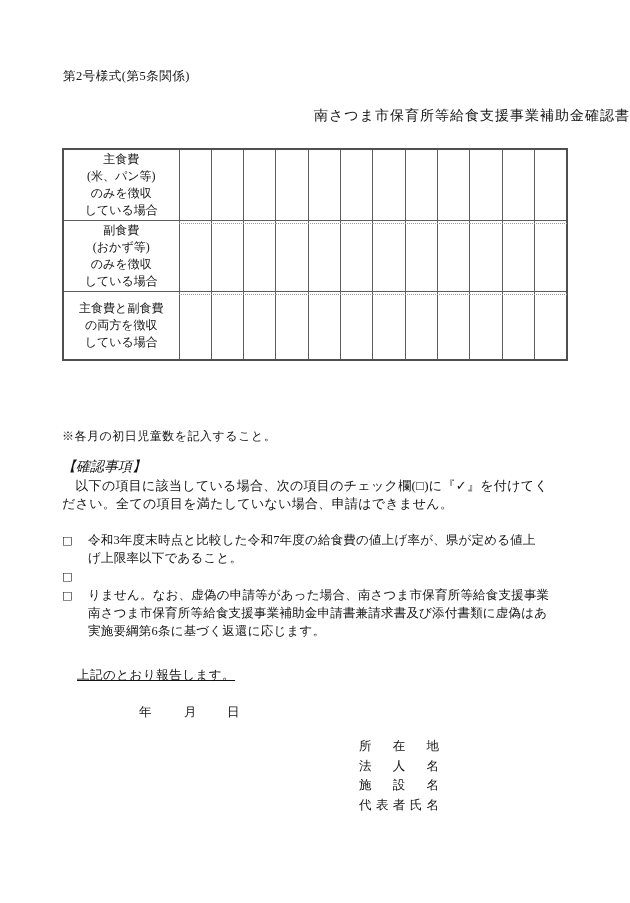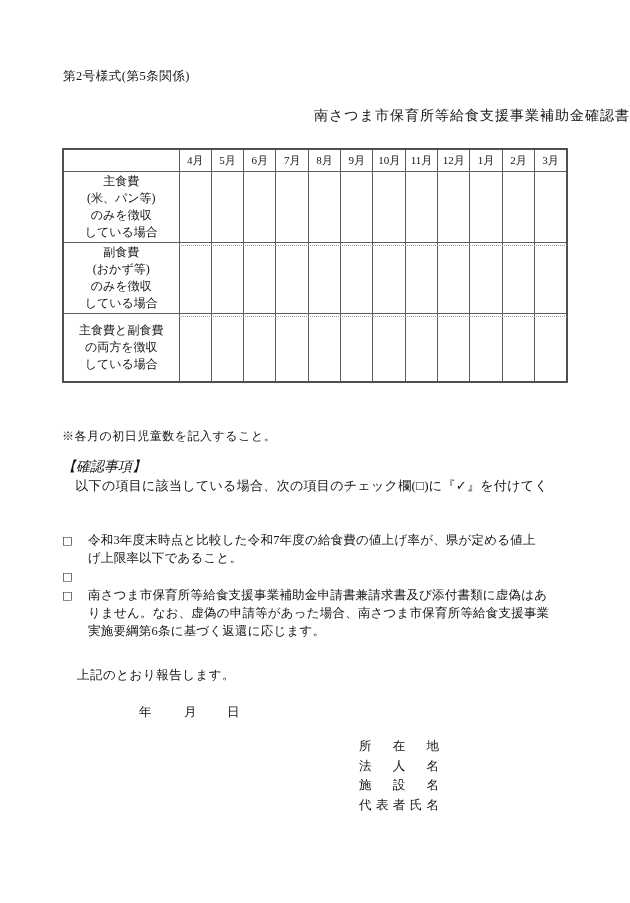--- a/index.html
+++ b/index.html
@@ -67,21 +67,21 @@
     flex: 0 0 26px;
     font-size: 12.5px;
     line-height: 18px;
     font-family: "DejaVu Sans", sans-serif;
     font-size: 11px;
     padding-top: 1px;
   }
   .check-lines { font-size: 12.5px; line-height: 18px; letter-spacing: 0.2px; }
 
   
-  .report-line { left: 77px; top: 667px; font-size: 12.5px; letter-spacing: 0.5px; }
+  .report-line { left: 77px; top: 667px; font-size: 12.5px; letter-spacing: 0.5px; text-decoration: underline; }
   .date-line { left: 0; top: 704px; width: 630px; height: 18px; font-size: 12.5px; }
   .date-line .y { position: absolute; left: 139px; }
   .date-line .m { position: absolute; left: 184px; }
   .date-line .d { position: absolute; left: 227px; }
 
   .signature-block { left: 313px; top: 738px; font-size: 12.5px; }
   .sig-row { height: 19.5px; margin-left: 46px; }
   .sig-label {
     display: inline-block;
     width: 80px;
@@ -106,35 +106,20 @@
       <col>
       <col>
       <col>
       <col>
       <col>
       <col>
       <col>
       <col>
   </colgroup>
   <tbody>
-      <tr>
-    <th></th>
-    <th>4月</th>
-    <th>5月</th>
-    <th>6月</th>
-    <th>7月</th>
-    <th>8月</th>
-    <th>9月</th>
-    <th>10月</th>
-    <th>11月</th>
-    <th>12月</th>
-    <th>1月</th>
-    <th>2月</th>
-    <th>3月</th>
-  </tr>
   <tr class="r-main">
     <td class="label-cell">
       <div>主食費</div>
       <div>(米、パン等)</div>
       <div>のみを徴収</div>
       <div>している場合</div>
     </td>
     <td class="m"></td>
         <td class="m"></td>
         <td class="m"></td>
@@ -188,38 +173,39 @@
         <td class="m"></td>
   </tr>
 </tbody>
   </table>
 
 <div class="abs table-note">※各月の初日児童数を記入すること。</div>
 
 <div class="abs confirm-heading">【確認事項】</div>
 <div class="abs confirm-intro">
   <div>　以下の項目に該当している場合、次の項目のチェック欄(□)に『✓』を付けてく</div>
+  <div>ださい。全ての項目を満たしていない場合、申請はできません。</div>
 </div>
 
 <div class="abs checklist">
   <div class="check-item">
     <div class="check-box-glyph">□</div>
     <div class="check-lines">
       <div>令和3年度末時点と比較した令和7年度の給食費の値上げ率が、県が定める値上</div>
       <div>げ上限率以下であること。</div>
     </div>
   </div>
   <div class="check-item">
     <div class="check-box-glyph">□</div>
   </div>
   <div class="check-item">
     <div class="check-box-glyph">□</div>
     <div class="check-lines">
+      <div>りません。なお、虚偽の申請等があった場合、南さつま市保育所等給食支援事業</div>
       <div>南さつま市保育所等給食支援事業補助金申請書兼請求書及び添付書類に虚偽はあ</div>
-      <div>りません。なお、虚偽の申請等があった場合、南さつま市保育所等給食支援事業</div>
       <div>実施要綱第6条に基づく返還に応じます。</div>
     </div>
   </div>
 </div>
 
 <div class="abs report-line">上記のとおり報告します。</div>
 
 <div class="abs date-line">
   <span class="y">年</span>
   <span class="m">月</span>

